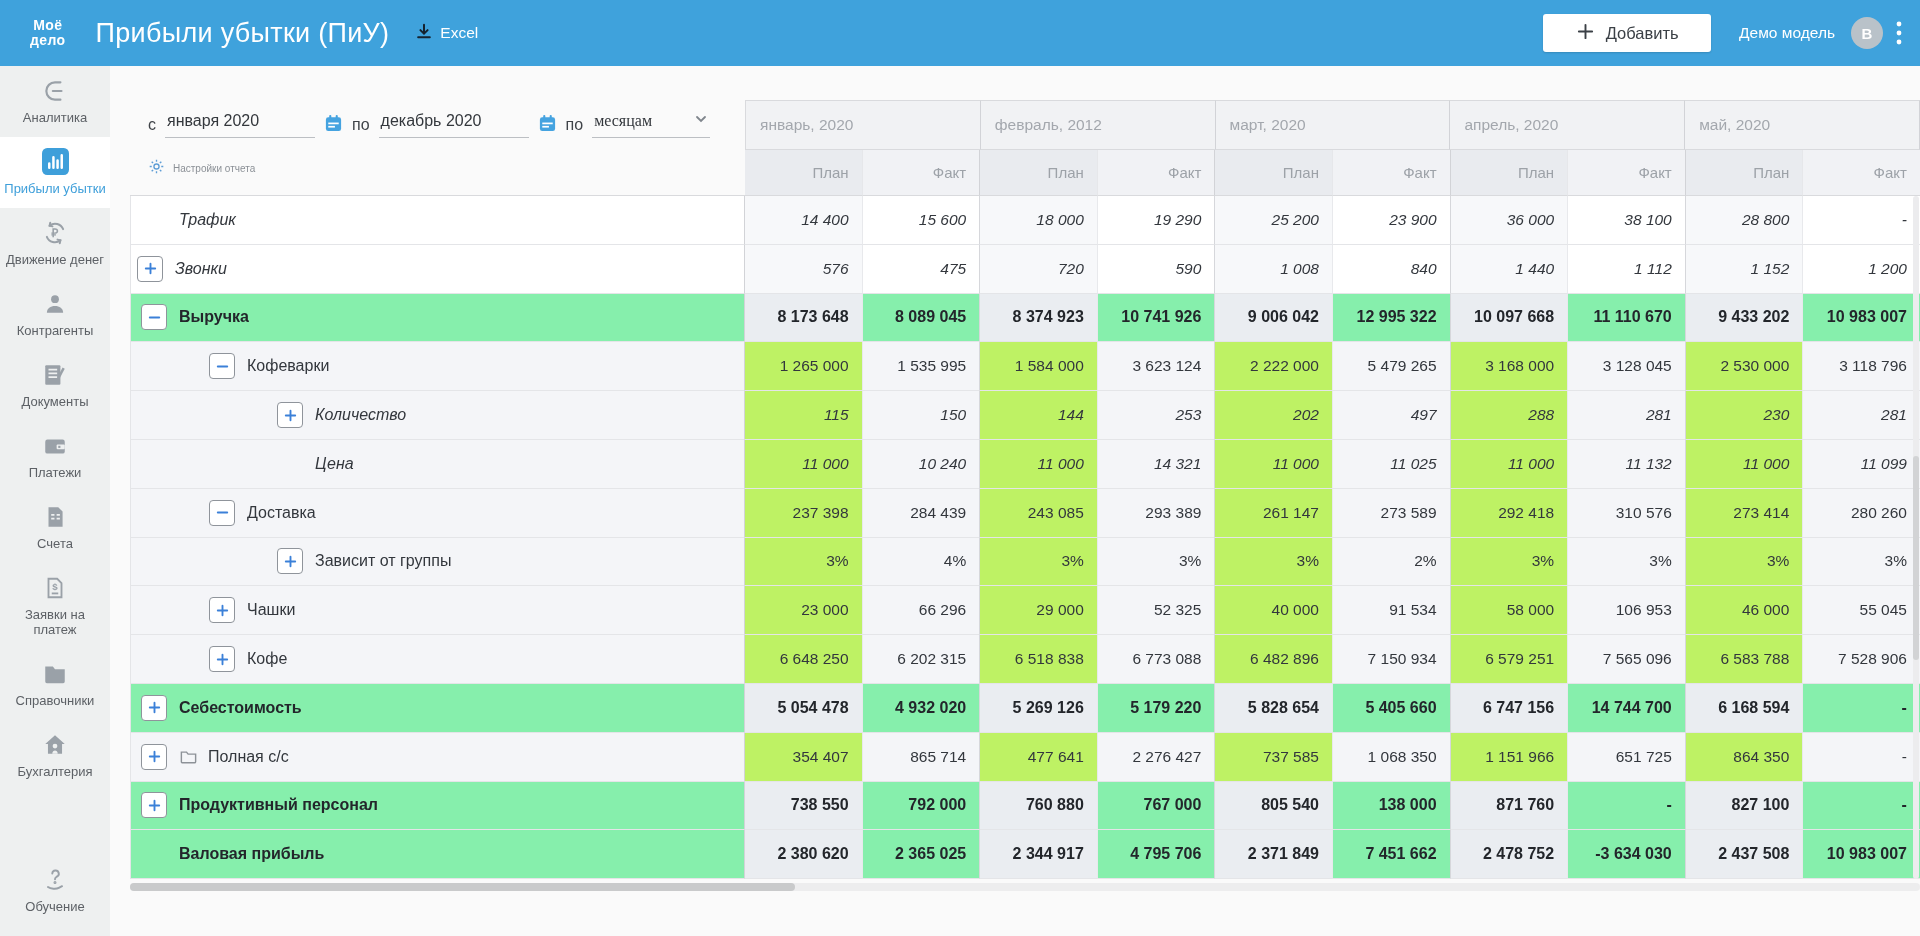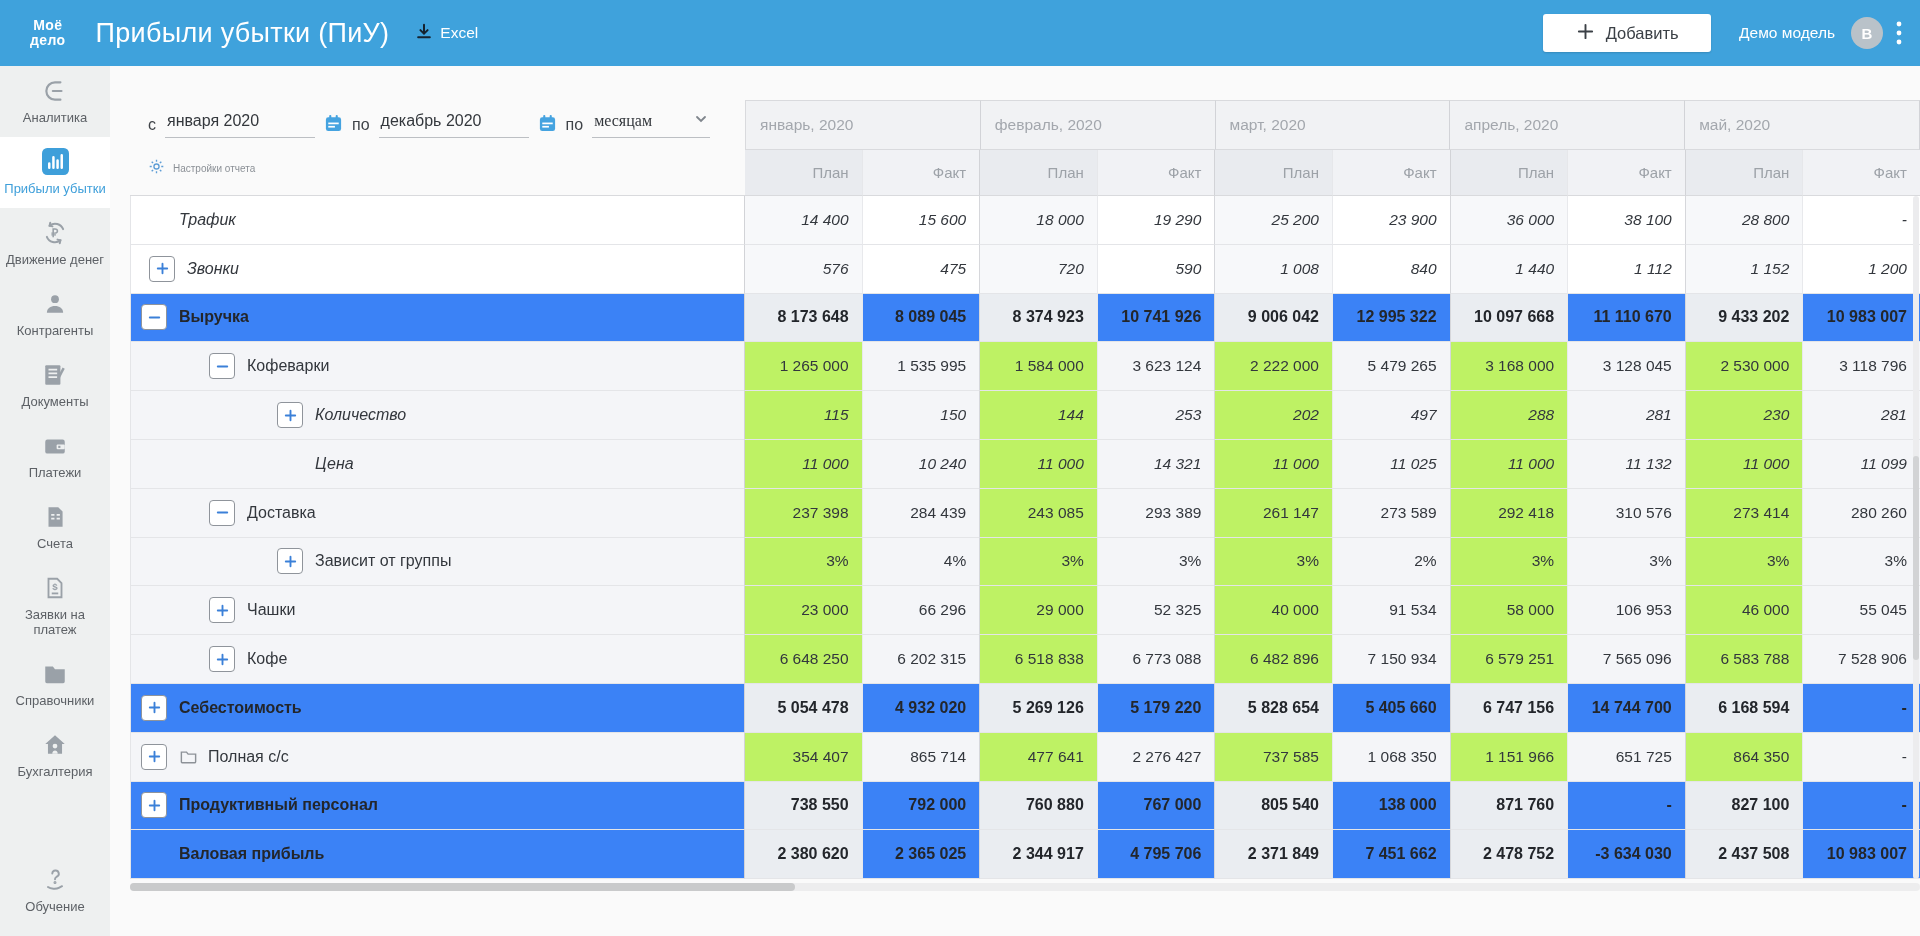--- a/index.html
+++ b/index.html
@@ -65,21 +65,21 @@
   .trow { display:flex; height:48.8px; }
   .lcell { width:615px; flex:none; display:flex; align-items:center;
     border-bottom:1px solid #e4e5e8; border-right:1px solid #d2d3d7; border-left:1px solid #e4e5e8; }
   .vcell { flex:1; display:flex; align-items:center; justify-content:flex-end; padding-right:13px;
     font-size:15.5px; color:#33373d; border-bottom:1px solid #e4e5e8; border-right:1px solid #e8e9ec;
     white-space:nowrap; cursor:pointer; }
   .vcell.fact { border-right-color:#d6d7db; }
   .vcell:last-child { border-right:none; }
   .tone-white .lcell, .tone-white .vcell.fact { background:#fff; }
   .tone-white .vcell.plan { background:#f7f8fa; }
-  .tone-group .lcell, .tone-group .vcell.fact { background:#3b82f6; }
+  .tone-group .lcell, .tone-group .vcell.fact { background:#86efac; }
   .tone-group .vcell.plan { background:#eaedf1; }
   .tone-child .lcell, .tone-child .vcell.fact { background:#f4f5f8; }
   .tone-child .vcell.plan { background:#bef264; }
   .trow.bold .vcell { font-weight:700; font-size:16px; color:#23262b; }
   .trow.bold .rlabel { font-weight:700; color:#23262b; }
   .trow.italic .vcell, .trow.italic .rlabel { font-style:italic; }
   .rlabel { font-size:16px; color:#33373d; white-space:nowrap; }
   .toggle { width:26px; height:26px; flex:none; margin-right:12px; border:1px solid #8f949b;
     border-radius:4px; background:#fff; display:flex; align-items:center; justify-content:center; cursor:pointer; }
   .toggle svg { width:17px; height:17px; }
@@ -276,21 +276,21 @@
             <span>месяцам</span>
             <span>
               <svg width="14" height="14" viewBox="0 0 14 14" fill="none" stroke="#7f858c" stroke-width="1.8" stroke-linecap="round">
                   <path d="M3 5l4 4 4-4"></path>
                 </svg>
             </span>
           </span>
         </div>
       </div>
     <div class="mcell">январь, 2020</div>
-        <div class="mcell">февраль, 2020</div>
+        <div class="mcell">февраль, 2012</div>
         <div class="mcell">март, 2020</div>
         <div class="mcell">апрель, 2020</div>
         <div class="mcell">май, 2020</div>
       </div>
 
     <div class="thead-sub">
       <div class="hspacer">
         <div class="settings">
           <span>
             <svg width="17" height="17" viewBox="0 0 20 20" fill="none" stroke="#5f9ed6" stroke-width="1.6">
@@ -324,21 +324,21 @@
           <div class="vcell plan">18 000</div>
           <div class="vcell fact">19 290</div>
           <div class="vcell plan">25 200</div>
           <div class="vcell fact">23 900</div>
           <div class="vcell plan">36 000</div>
           <div class="vcell fact">38 100</div>
           <div class="vcell plan">28 800</div>
           <div class="vcell fact">-</div>
         </div>
         <div class="trow tone-white italic">
-          <div class="lcell" style="padding-left: 18px;">
+          <div class="lcell" style="padding-left: 6px;">
             <span class="toggle">
               <svg viewBox="0 0 18 18">
                 <path d="M9 4v10M4 9h10" stroke="#3b80d8" stroke-width="2" stroke-linecap="round"></path>
               </svg>
             </span>
             <span class="rlabel">Звонки</span>
           </div>
           <div class="vcell plan">576</div>
           <div class="vcell fact">475</div>
           <div class="vcell plan">720</div>

